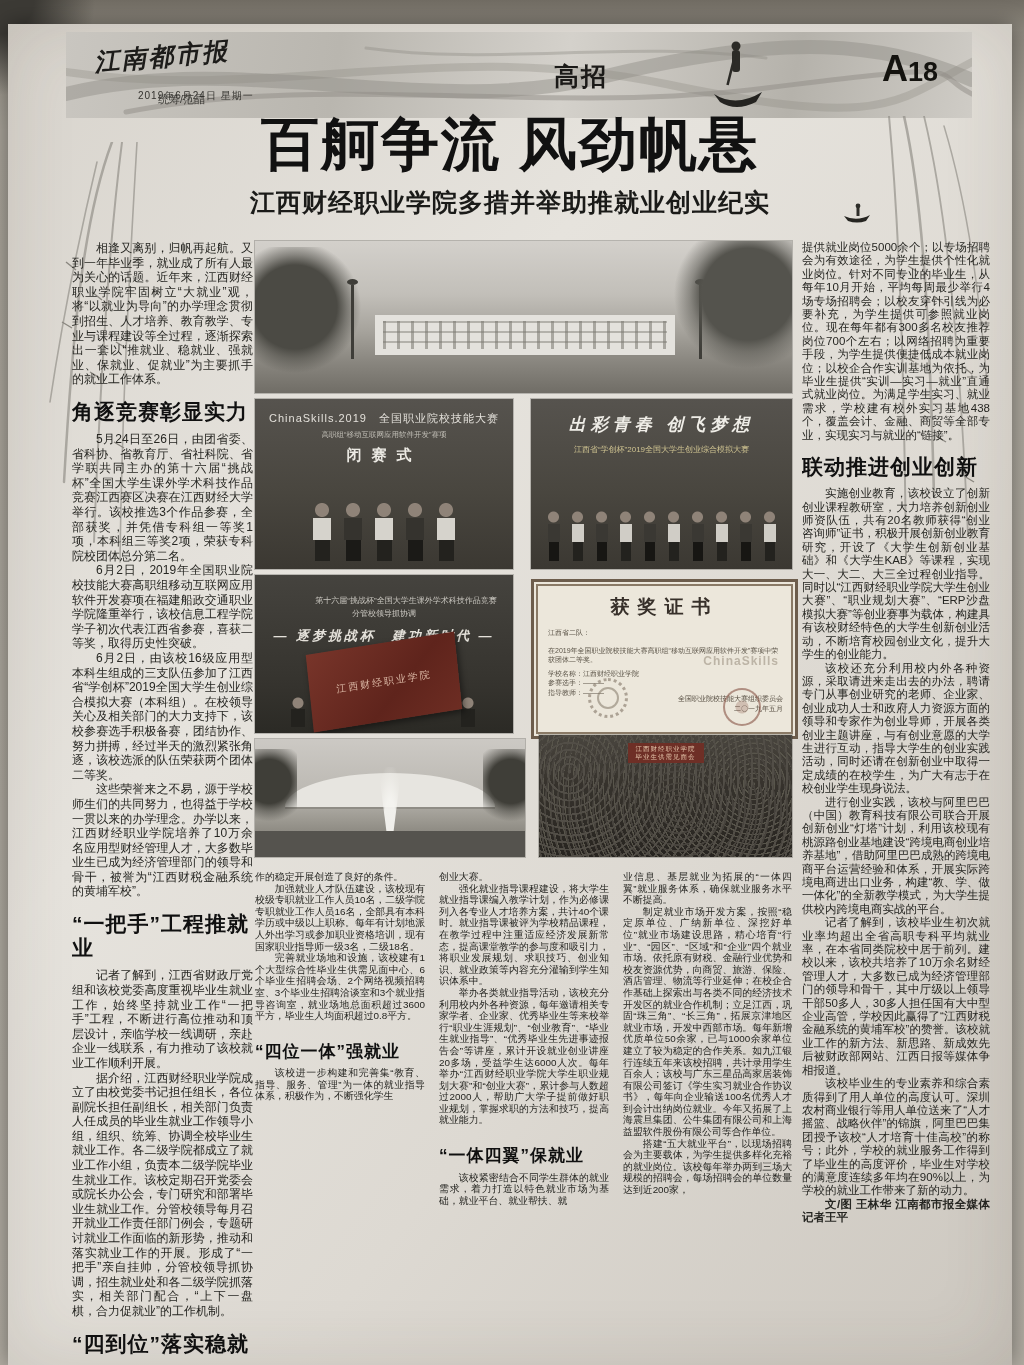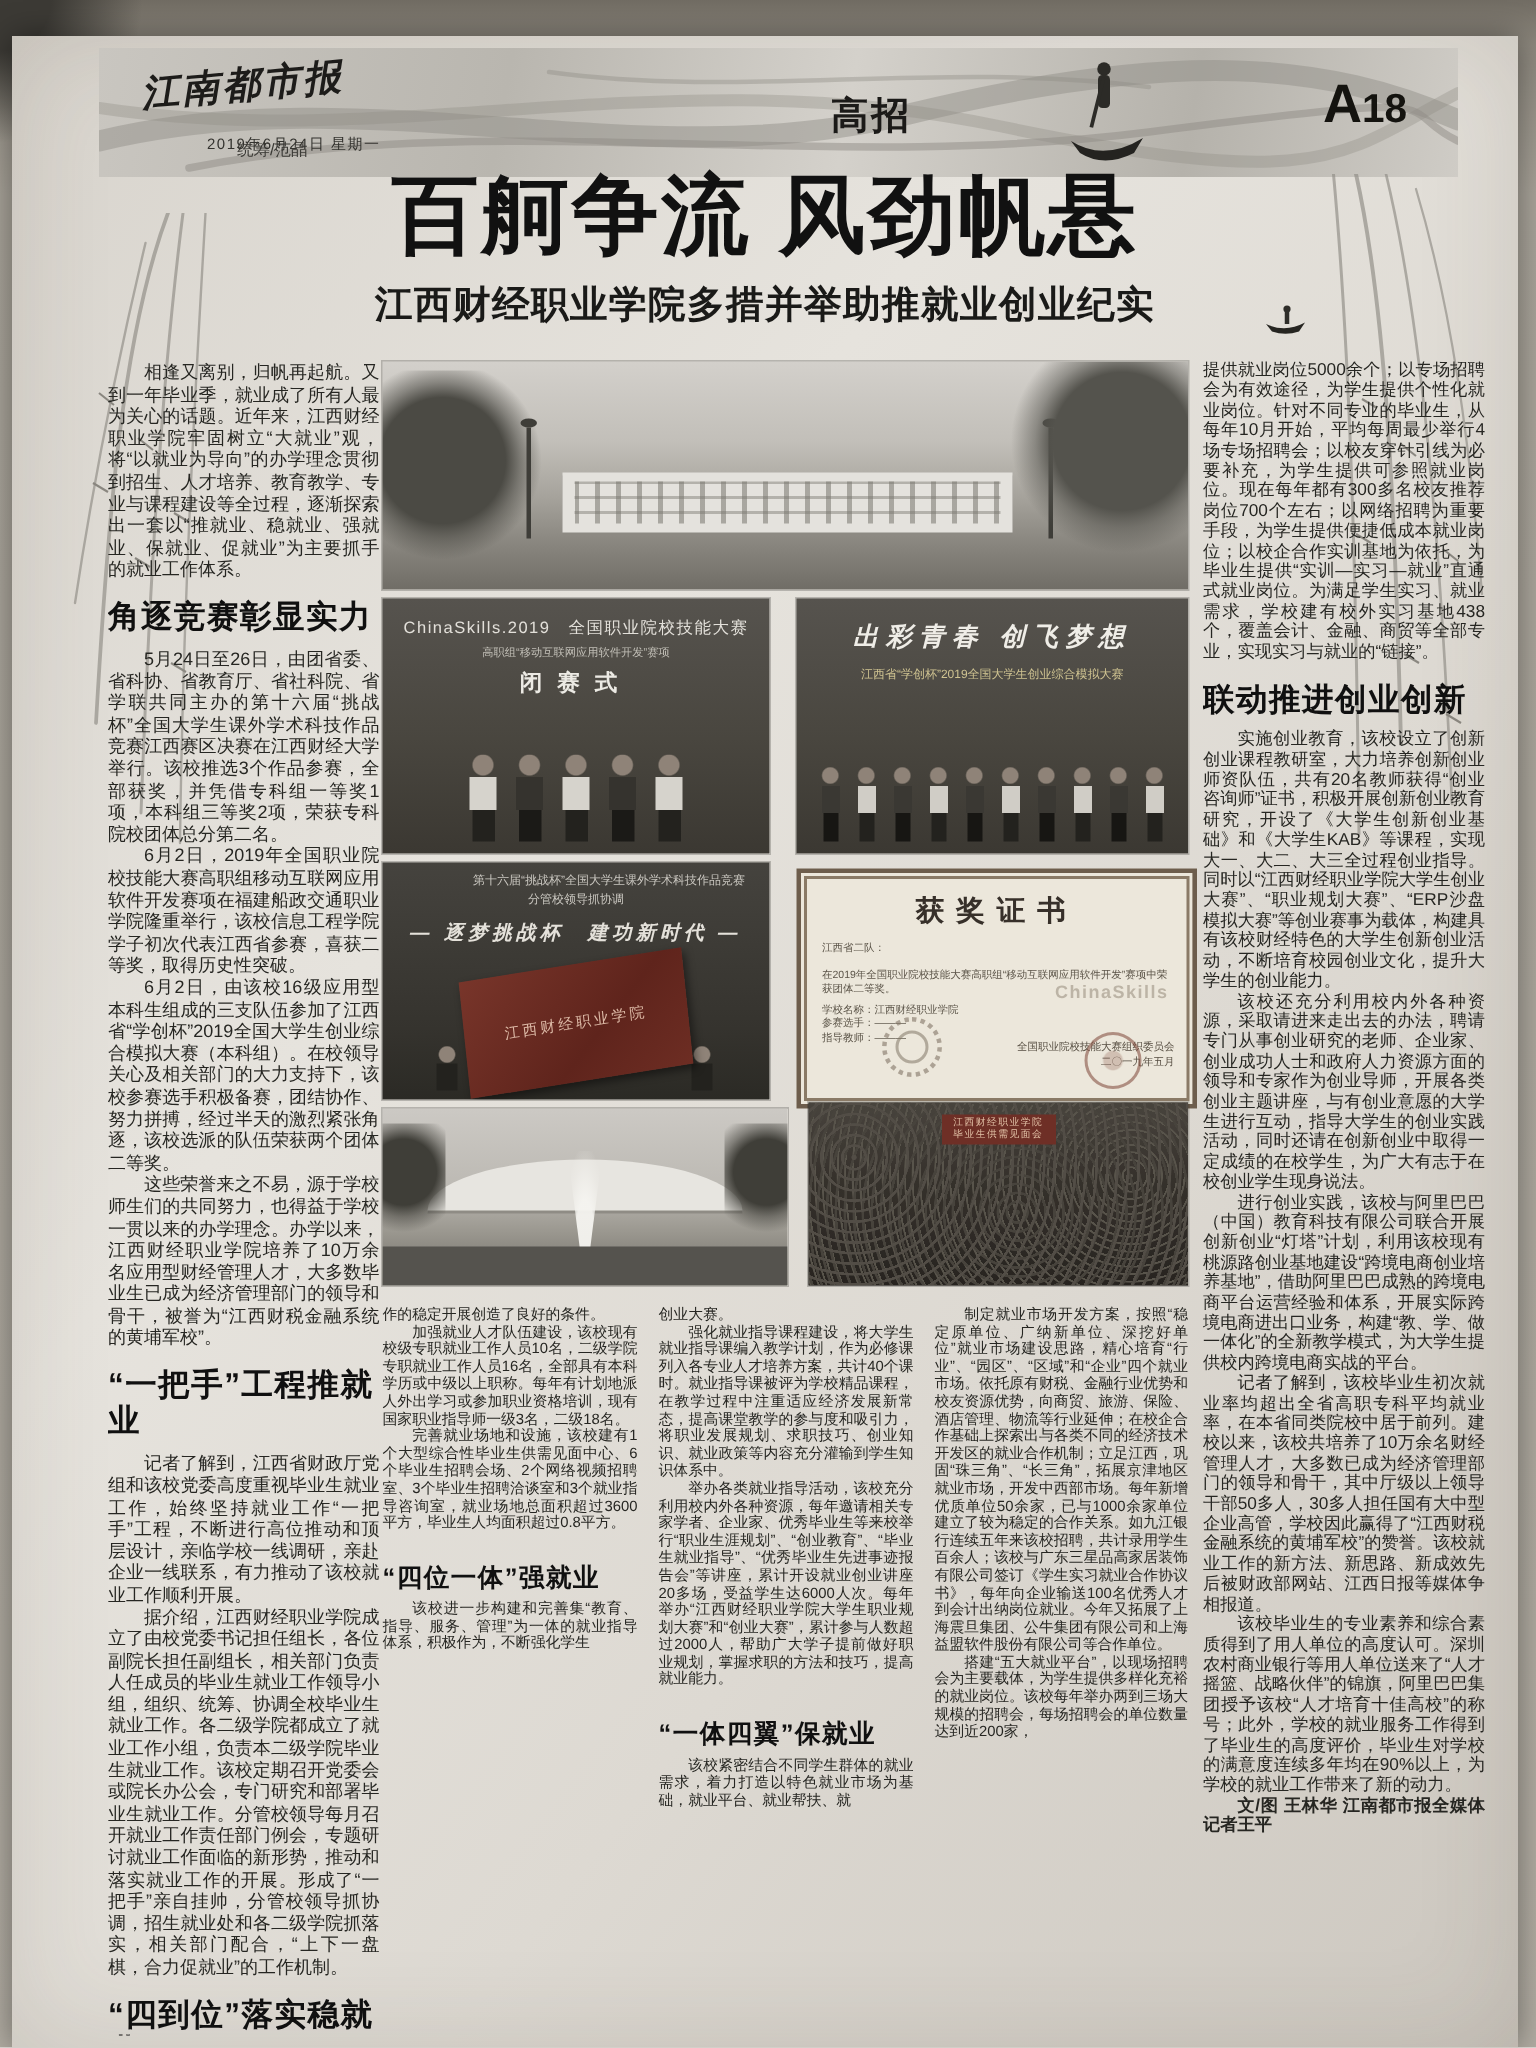--- a/index.html
+++ b/index.html
@@ -91,21 +91,21 @@
       linear-gradient(#23221e 0 0) 50% 31px/10px 19px no-repeat;}
   .people.thin i:nth-child(odd){background:
       radial-gradient(circle at 50% 6px,#8f8378 5px,transparent 6px),
       linear-gradient(#3a3833 0 0) 50% 13px/12px 18px no-repeat,
       linear-gradient(#171613 0 0) 50% 31px/10px 19px no-repeat;}
   #ph-ceremony{left:0;top:158px;width:258px;height:170px;}
   #ph-chuangye{left:276px;top:158px;width:261px;height:170px;}
   #ph-chuangye .cursive{margin-top:14px;font-size:17px;font-style:italic;font-weight:bold;letter-spacing:5px;color:#efede7;}
   #ph-chuangye .t2{color:#cfc391;font-size:8px;margin-top:8px;}
   #ph-tiaozhan{left:0;top:334px;width:258px;height:158px;background:linear-gradient(180deg,#45433e,#35332e 70%,#2b2a25);color:#d8d5cf;text-align:center;}
-  #ph-tiaozhan .t1{margin-top:6px;font-size:8px;color:#cac7c0;padding-left:44px;}
+  #ph-tiaozhan .t1{margin-top:20px;font-size:8px;color:#cac7c0;padding-left:44px;}
   #ph-tiaozhan .t2{font-size:8px;color:#cac7c0;margin-top:2px;}
   #ph-tiaozhan .slogan{margin-top:8px;font-size:13px;font-style:italic;font-weight:bold;letter-spacing:3px;color:#e4e1da;}
   .flagbox{position:absolute;left:54px;bottom:12px;width:150px;height:78px;
     background:linear-gradient(135deg,#78352a 0%,#5f241c 60%,#6d2d23 100%);
     transform:rotate(-6deg) skewY(-3deg);display:flex;align-items:center;justify-content:center;
     box-shadow:2px 3px 6px rgba(0,0,0,.45);}
   .flagbox span{font-size:10px;color:#dcb9a6;letter-spacing:2px;}
   .kneel{position:absolute;bottom:6px;width:18px;height:30px;background:
       radial-gradient(circle at 50% 6px,#8f8378 5px,transparent 6px),
       linear-gradient(#23221e 0 0) 50% 12px/14px 18px no-repeat;}
@@ -321,20 +321,21 @@
       <p class="col-para">该校进一步构建和完善集“教育、指导、服务、管理”为一体的就业指导体系，积极作为，不断强化学生</p>
     </div>
   <div class="col" id="col3">
       <p class="col-para cont">创业大赛。</p>
       <p class="col-para">强化就业指导课程建设，将大学生就业指导课编入教学计划，作为必修课列入各专业人才培养方案，共计40个课时。就业指导课被评为学校精品课程，在教学过程中注重适应经济发展新常态，提高课堂教学的参与度和吸引力，将职业发展规划、求职技巧、创业知识、就业政策等内容充分灌输到学生知识体系中。</p>
       <p class="col-para">举办各类就业指导活动，该校充分利用校内外各种资源，每年邀请相关专家学者、企业家、优秀毕业生等来校举行“职业生涯规划”、“创业教育”、“毕业生就业指导”、“优秀毕业生先进事迹报告会”等讲座，累计开设就业创业讲座20多场，受益学生达6000人次。每年举办“江西财经职业学院大学生职业规划大赛”和“创业大赛”，累计参与人数超过2000人，帮助广大学子提前做好职业规划，掌握求职的方法和技巧，提高就业能力。</p>
       <h3 class="col-heading">“一体四翼”保就业</h3>
       <p class="col-para">该校紧密结合不同学生群体的就业需求，着力打造以特色就业市场为基础，就业平台、就业帮扶、就</p>
     </div>
   <div class="col" id="col4">
+      <p class="col-para cont">业信息、基层就业为拓展的“一体四翼”就业服务体系，确保就业服务水平不断提高。</p>
       <p class="col-para">制定就业市场开发方案，按照“稳定原单位、广纳新单位、深挖好单位”就业市场建设思路，精心培育“行业”、“园区”、“区域”和“企业”四个就业市场。依托原有财税、金融行业优势和校友资源优势，向商贸、旅游、保险、酒店管理、物流等行业延伸；在校企合作基础上探索出与各类不同的经济技术开发区的就业合作机制；立足江西，巩固“珠三角”、“长三角”，拓展京津地区就业市场，开发中西部市场。每年新增优质单位50余家，已与1000余家单位建立了较为稳定的合作关系。如九江银行连续五年来该校招聘，共计录用学生百余人；该校与广东三星品高家居装饰有限公司签订《学生实习就业合作协议书》，每年向企业输送100名优秀人才到会计出纳岗位就业。今年又拓展了上海震旦集团、公牛集团有限公司和上海益盟软件股份有限公司等合作单位。</p>
       <p class="col-para">搭建“五大就业平台”，以现场招聘会为主要载体，为学生提供多样化充裕的就业岗位。该校每年举办两到三场大规模的招聘会，每场招聘会的单位数量达到近200家，</p>
     </div>
   <div class="col" id="col5">
       <p class="col-para cont">提供就业岗位5000余个；以专场招聘会为有效途径，为学生提供个性化就业岗位。针对不同专业的毕业生，从每年10月开始，平均每周最少举行4场专场招聘会；以校友穿针引线为必要补充，为学生提供可参照就业岗位。现在每年都有300多名校友推荐岗位700个左右；以网络招聘为重要手段，为学生提供便捷低成本就业岗位；以校企合作实训基地为依托，为毕业生提供“实训—实习—就业”直通式就业岗位。为满足学生实习、就业需求，学校建有校外实习基地438个，覆盖会计、金融、商贸等全部专业，实现实习与就业的“链接”。</p>
       <h3 class="col-heading">联动推进创业创新</h3>
       <p class="col-para">实施创业教育，该校设立了创新创业课程教研室，大力培养创新创业师资队伍，共有20名教师获得“创业咨询师”证书，积极开展创新创业教育研究，开设了《大学生创新创业基础》和《大学生KAB》等课程，实现大一、大二、大三全过程创业指导。同时以“江西财经职业学院大学生创业大赛”、“职业规划大赛”、“ERP沙盘模拟大赛”等创业赛事为载体，构建具有该校财经特色的大学生创新创业活动，不断培育校园创业文化，提升大学生的创业能力。</p>
       <p class="col-para">该校还充分利用校内外各种资源，采取请进来走出去的办法，聘请专门从事创业研究的老师、企业家、创业成功人士和政府人力资源方面的领导和专家作为创业导师，开展各类创业主题讲座，与有创业意愿的大学生进行互动，指导大学生的创业实践活动，同时还请在创新创业中取得一定成绩的在校学生，为广大有志于在校创业学生现身说法。</p>
       <p class="col-para">进行创业实践，该校与阿里巴巴（中国）教育科技有限公司联合开展创新创业“灯塔”计划，利用该校现有桃源路创业基地建设“跨境电商创业培养基地”，借助阿里巴巴成熟的跨境电商平台运营经验和体系，开展实际跨境电商进出口业务，构建“教、学、做一体化”的全新教学模式，为大学生提供校内跨境电商实战的平台。</p>
       <p class="col-para">记者了解到，该校毕业生初次就业率均超出全省高职专科平均就业率，在本省同类院校中居于前列。建校以来，该校共培养了10万余名财经管理人才，大多数已成为经济管理部门的领导和骨干，其中厅级以上领导干部50多人，30多人担任国有大中型企业高管，学校因此赢得了“江西财税金融系统的黄埔军校”的赞誉。该校就业工作的新方法、新思路、新成效先后被财政部网站、江西日报等媒体争相报道。</p>

